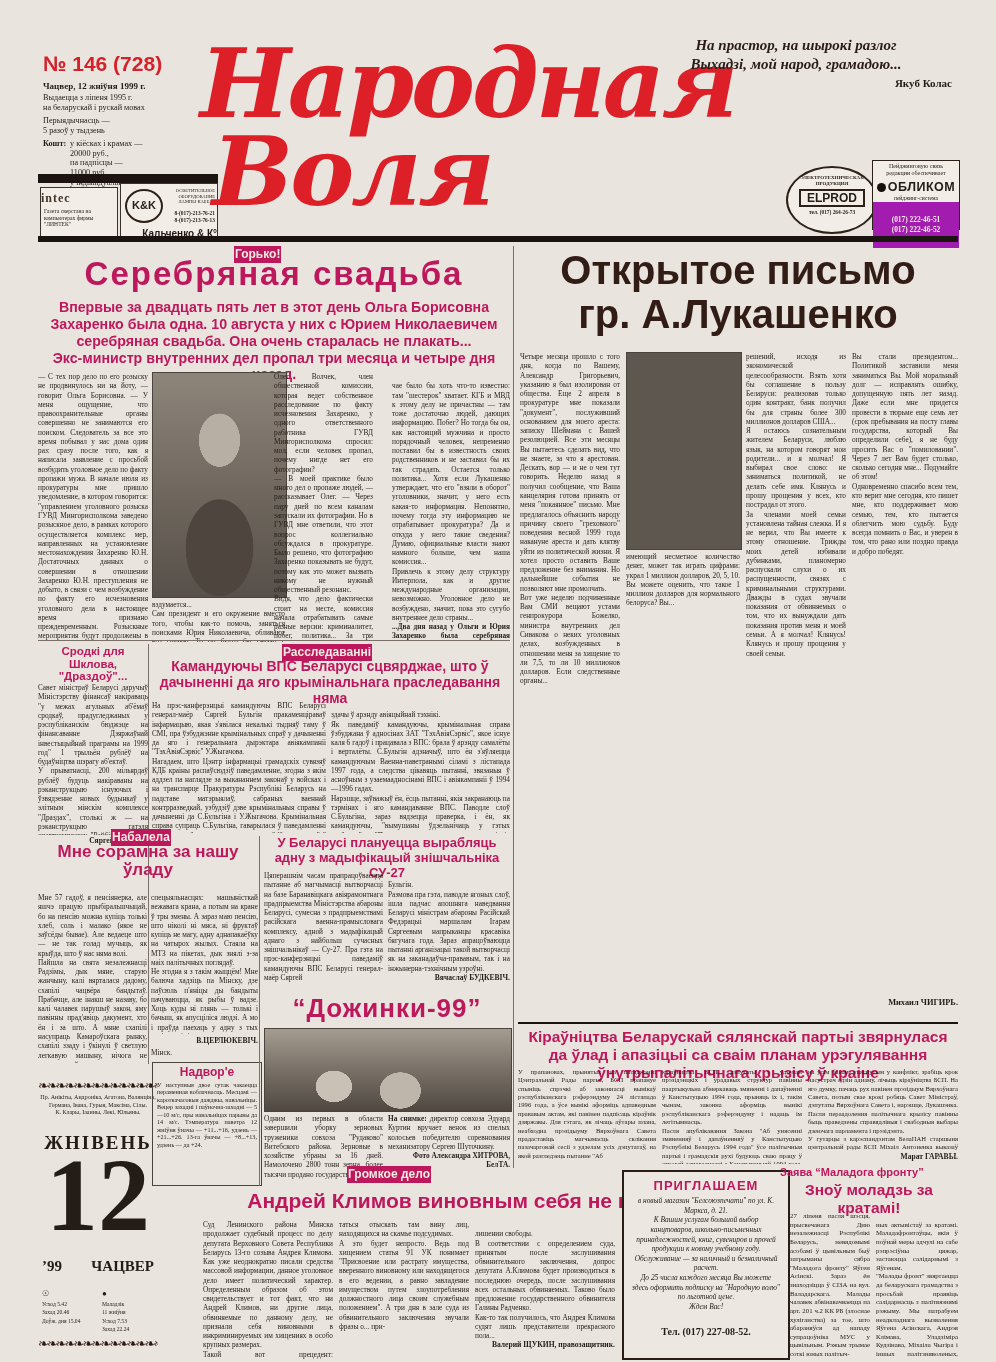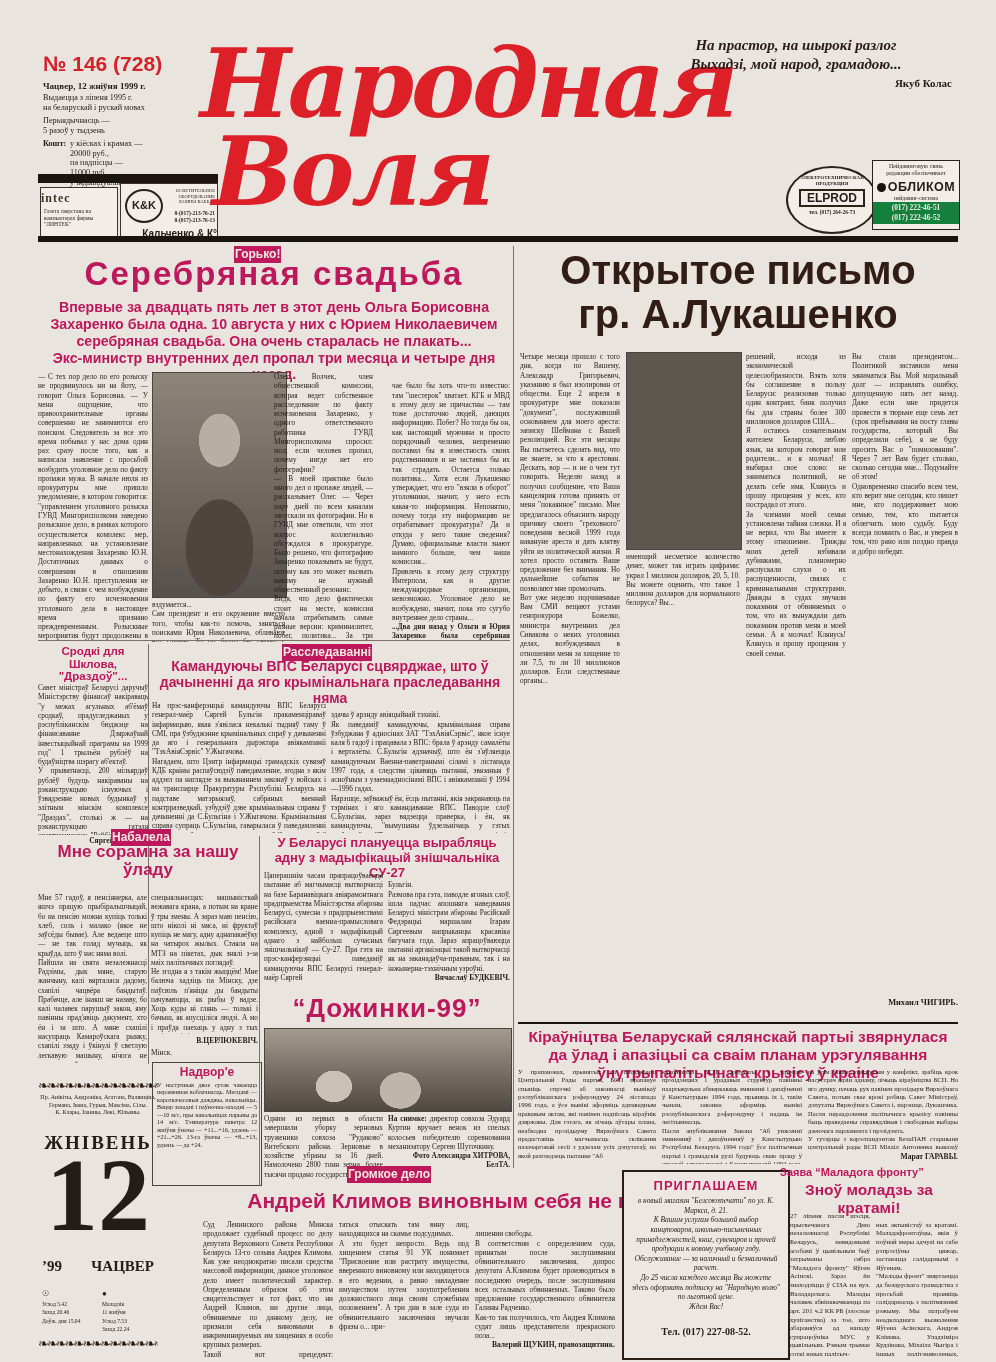--- a/index.html
+++ b/index.html
@@ -43,21 +43,21 @@
   #epigraph-author{text-align:right;font-size:11px;font-weight:bold;margin-top:3px;}
   #elprod{left:786px;top:166px;width:88px;height:64px;border:2px solid #2c2118;border-radius:50%;background:#f2ede6;text-align:center;}
   #elprod-ring{font-size:5px;font-weight:bold;margin-top:7px;line-height:1.2;padding:0 8px;}
   #elprod-name{display:inline-block;border:2px solid #2c2118;font-weight:bold;font-size:12px;padding:0 6px;margin-top:2px;font-family:"Liberation Sans",sans-serif;}
   #elprod-phone{font-size:5.4px;font-weight:bold;margin-top:2px;}
   #oblicom{left:872px;top:160px;width:86px;height:68px;border:1px solid #2c2118;background:#f2ede6;text-align:center;}
   #pager-intro{font-size:6px;line-height:1.2;margin-top:2px;}
   #pager-name{font-size:12.5px;font-weight:bold;font-family:"Liberation Sans",sans-serif;letter-spacing:0.5px;}
   #pager-dot{display:inline-block;width:9px;height:9px;border-radius:50%;background:#17100b;vertical-align:middle;margin-right:2px;}
   #pager-sub{font-size:5.6px;}
-  #pager-phones{background:#15803d;color:#f2ede6;font-weight:bold;font-size:7.4px;line-height:1.3;margin-top:1px;padding:1px 0;}
+  #pager-phones{background:#a21caf;color:#f2ede6;font-weight:bold;font-size:7.4px;line-height:1.3;margin-top:1px;padding:13px 0;}
   #thick-rule{left:38px;top:236px;width:920px;height:6px;}
 
   
   #badge-gorko{left:234px;top:246px;}
   #h-silver{left:38px;top:257px;width:472px;text-align:center;font-size:33px;letter-spacing:2px;line-height:1;}
   #silver-lede{left:50px;top:299px;width:448px;text-align:center;font-size:14.2px;line-height:1.18;}
   #silver-standfirst{left:38px;top:350px;width:472px;text-align:center;font-size:14.2px;}
   #silver-c1{left:38px;top:372px;width:110px;height:268px;}
   #silver-photo{left:152px;top:372px;width:133px;height:224px;
     background:

